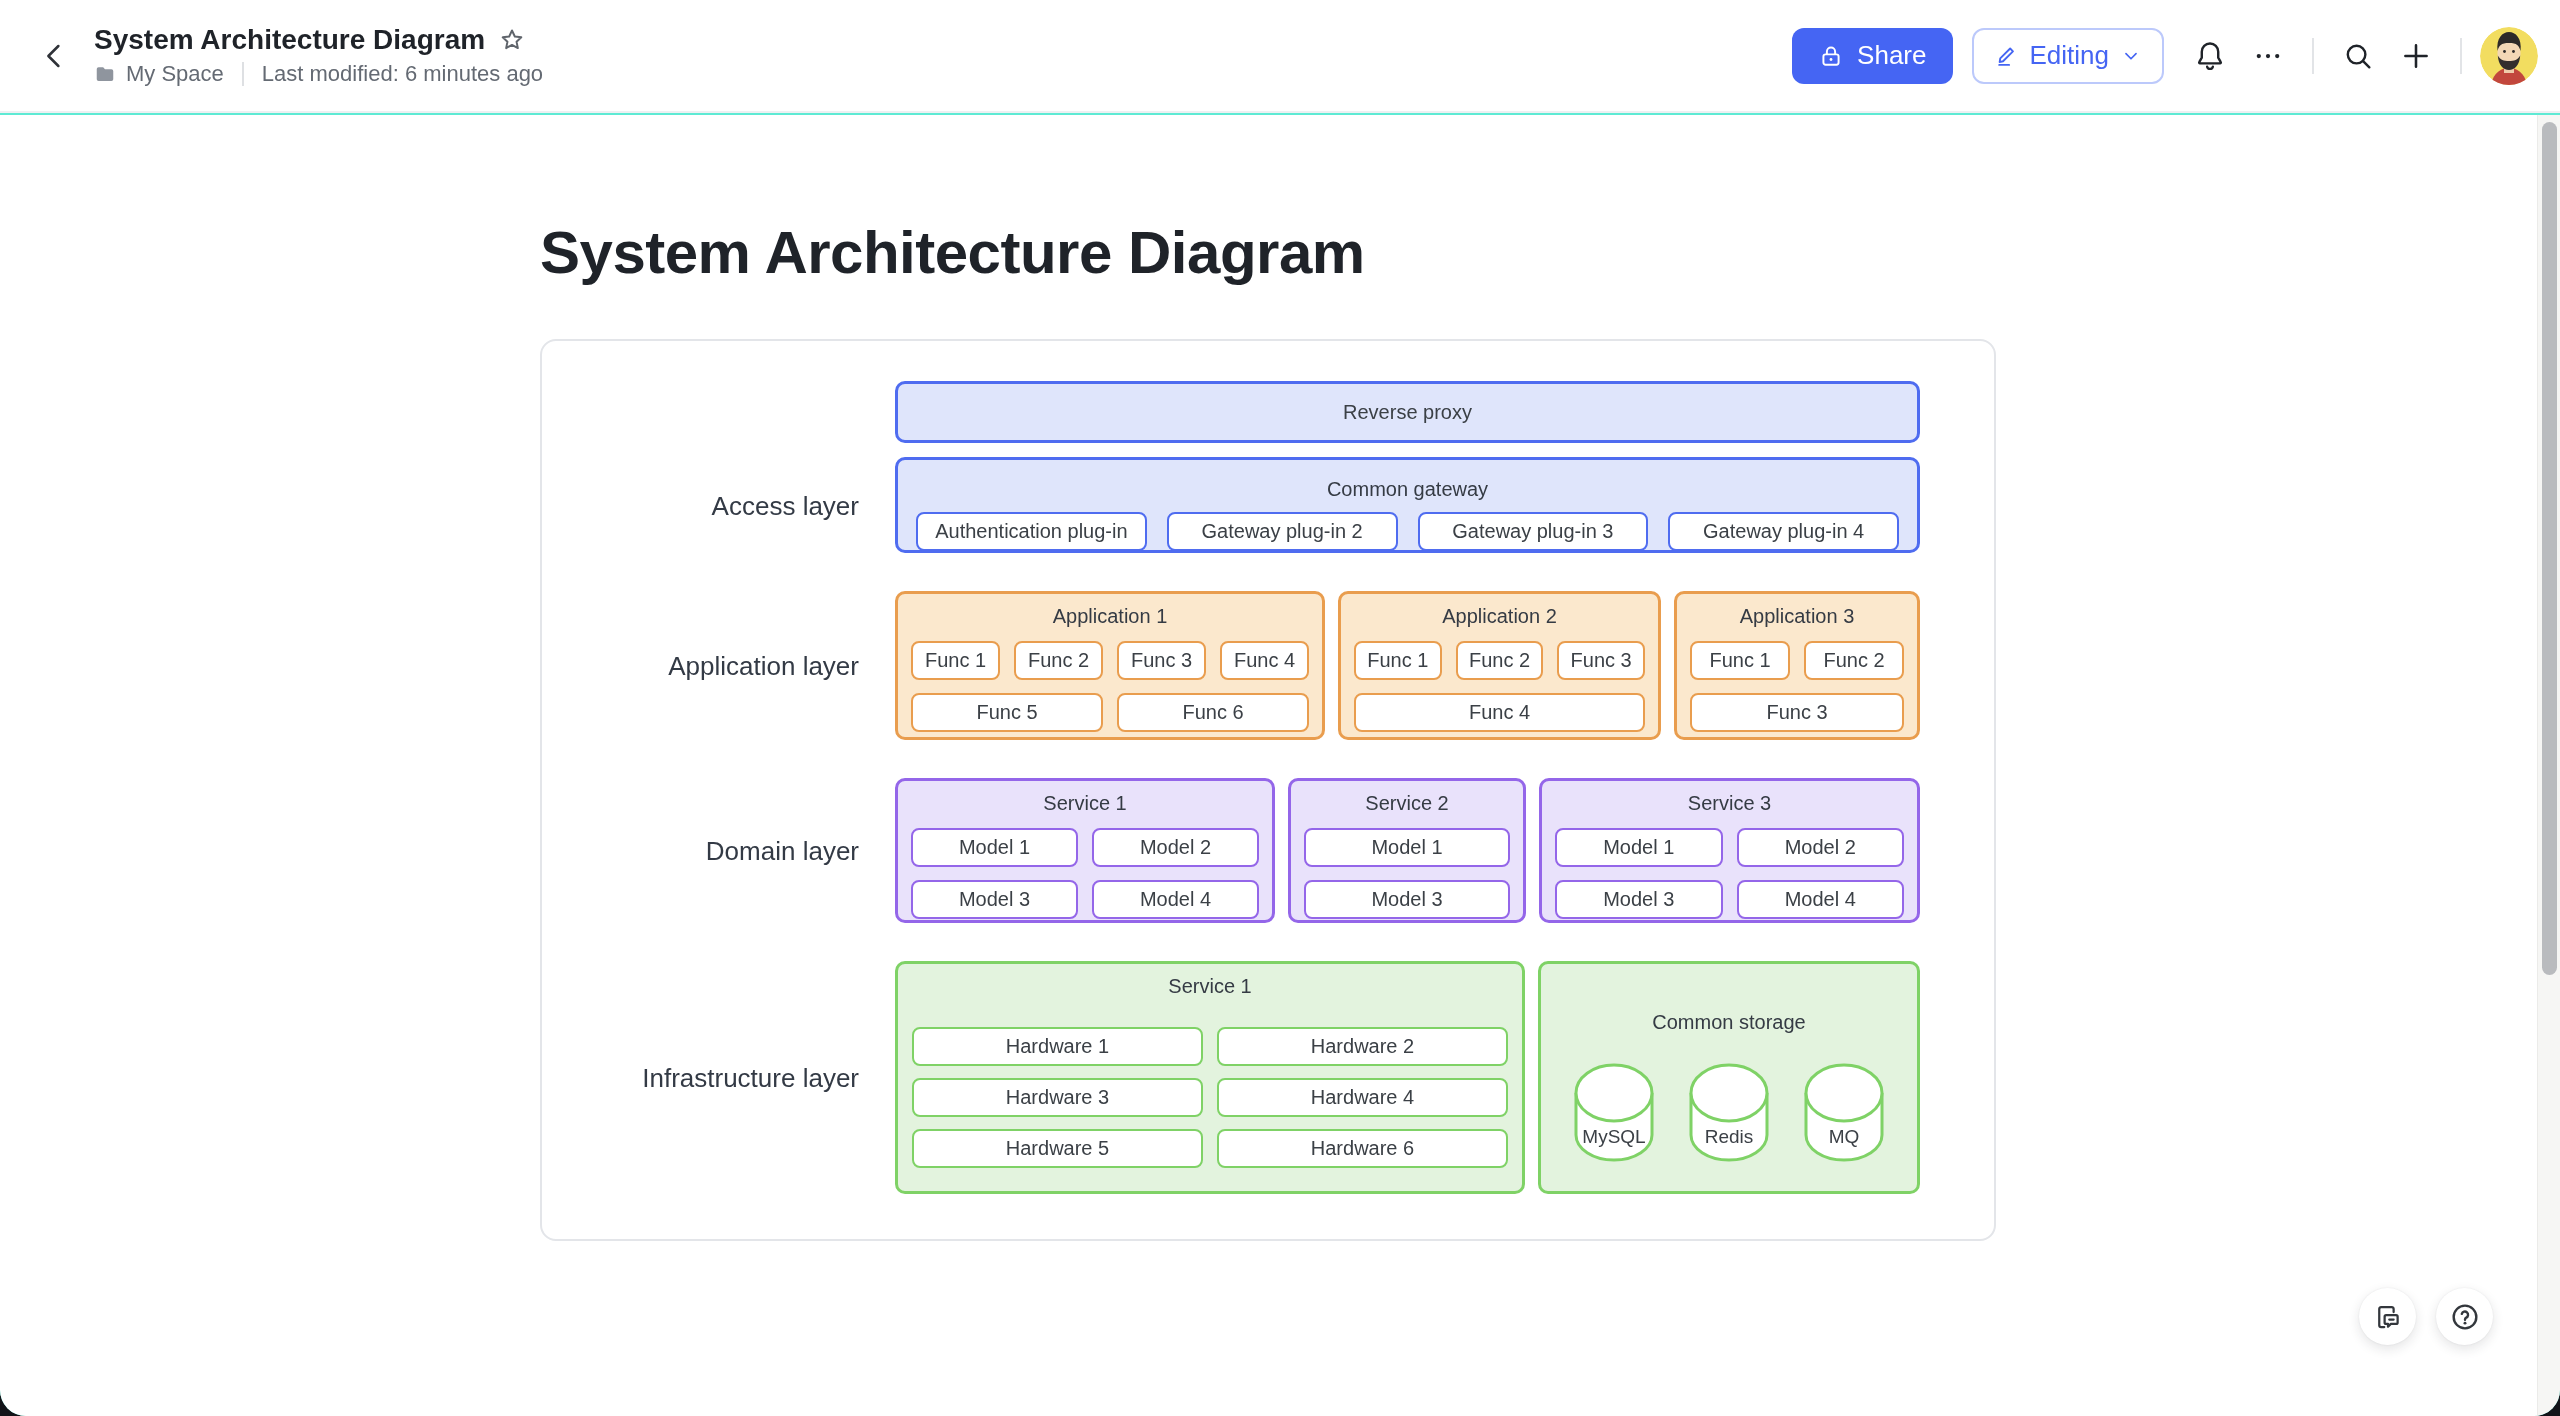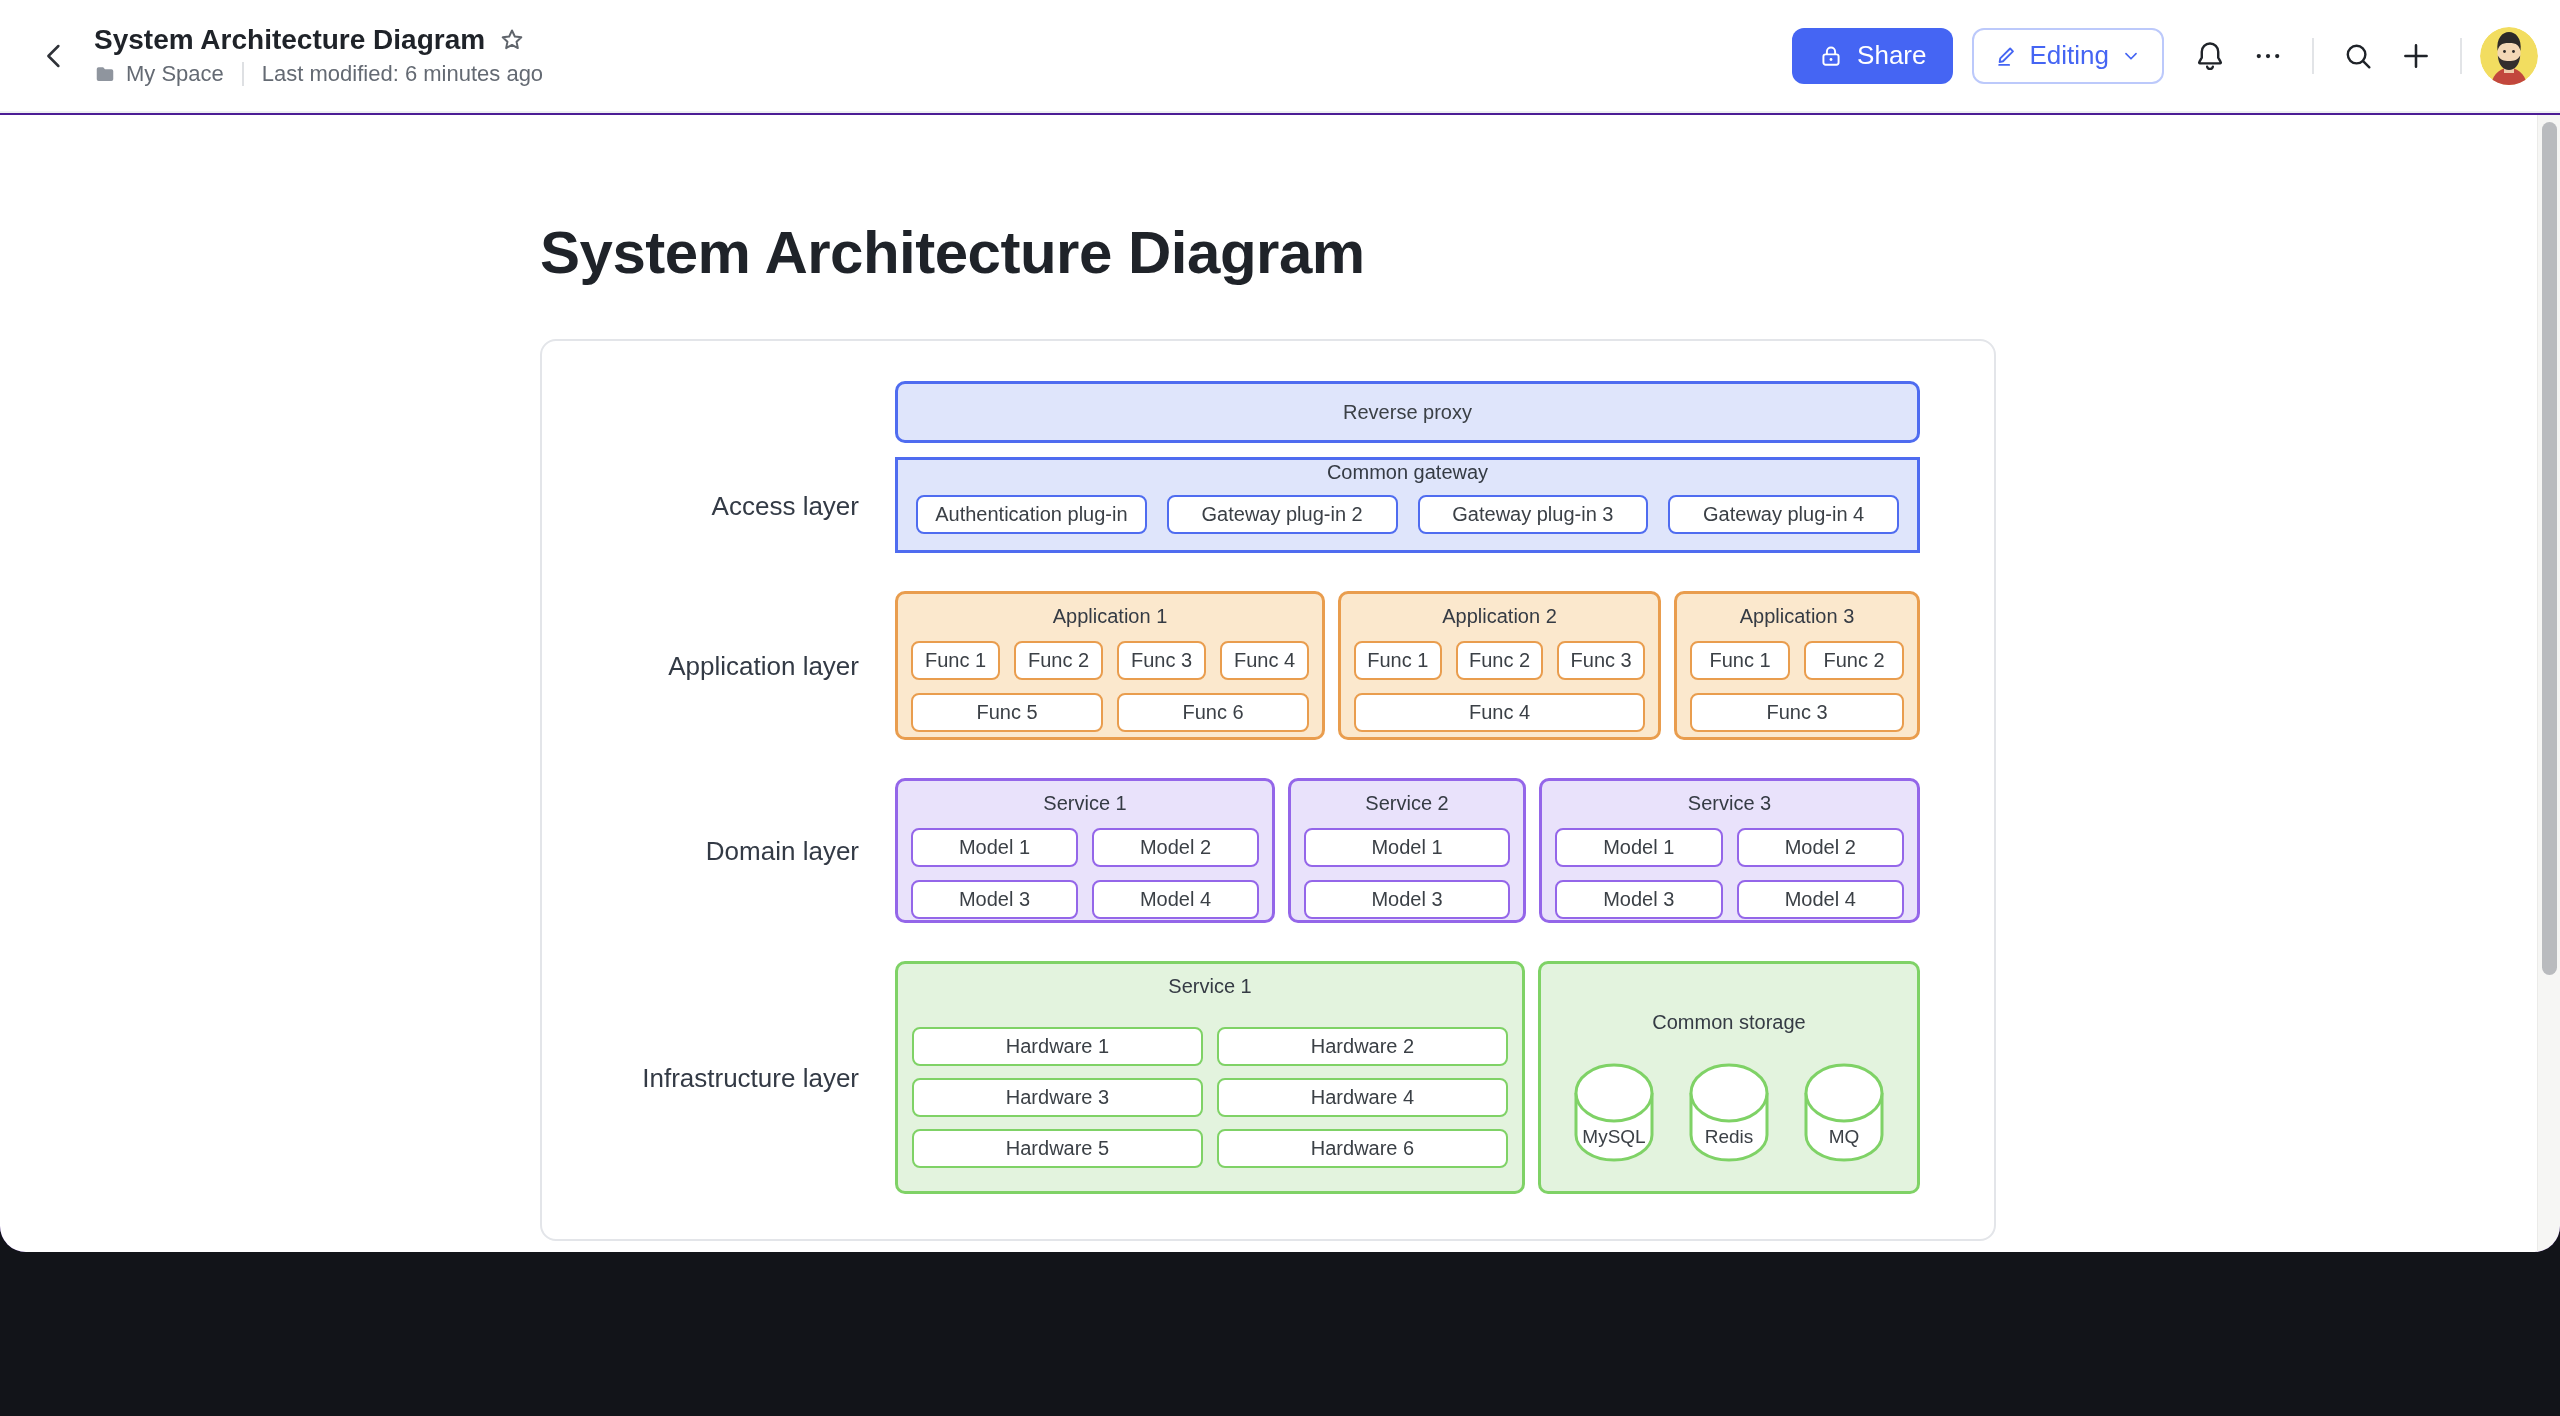--- a/index.html
+++ b/index.html
@@ -1,18 +1,18 @@
 <!DOCTYPE html>
 <html style="--primary: #4565f3; --blue-border: #4f6cf0; --blue-fill: #dfe5fb; --orange-border: #e99d4e; --orange-fill: #fbe8cd; --purple-border: #9466e9; --purple-fill: #e9e2fb; --green-border: #7fd266; --green-fill: #e3f3de; --avatar-bg: #f2dd60;"><head>
 <meta charset="utf-8">
 <style>
   html,body { margin:0; padding:0; background:#121419; }
   * { box-sizing:border-box; }
   .screen {
-    position:relative; width:2560px; height:1252px; background:#4c1d95;
+    position:relative; width:2560px; height:1416px; background:#5eead4;
     border-radius:0 0 26px 26px; overflow:hidden;
     font-family:"Liberation Sans", sans-serif; color:#1f2329;
   }
   
   .topbar {
     position:absolute; top:0; left:0; right:0; height:113px; background:#fff;
     border-bottom:2px solid #eef0f2; display:flex; align-items:center;
     justify-content:space-between; padding:0 22px 0 30px; z-index:5;
   }
   .hd-left { display:flex; align-items:center; gap:16px; }
@@ -53,21 +53,21 @@
   .row-content { flex:1; min-width:0; }
   .row-access .row-label span { transform:translateY(39px); }
   
   .proxy-box {
     height:62px; margin-bottom:14px; border:3px solid var(--blue-border,#4f6cf0);
     background:var(--blue-fill,#dfe5fb); border-radius:10px;
     display:flex; align-items:center; justify-content:center; font-size:20px; color:#3b4046;
   }
   .gateway {
     height:96px; border:3px solid var(--blue-border,#4f6cf0); background:var(--blue-fill,#dfe5fb);
-    border-radius:0; padding:0 18px 14px;
+    border-radius:10px; padding:17px 18px 14px;
   }
   .grp-title { text-align:center; font-size:20px; line-height:24px; color:#353b44; }
   .gateway .grp-title { margin-bottom:11px; }
   .gw-items { display:flex; gap:20px; }
   .sbox {
     flex:1; height:39px; background:#fff; border-radius:8px;
     display:flex; align-items:center; justify-content:center; font-size:20px; color:#3b4046; min-width:0;
   }
   .sbox.b-blue   { border:2px solid var(--blue-border,#4f6cf0); }
   .sbox.b-orange { border:2px solid var(--orange-border,#e99d4e); }

